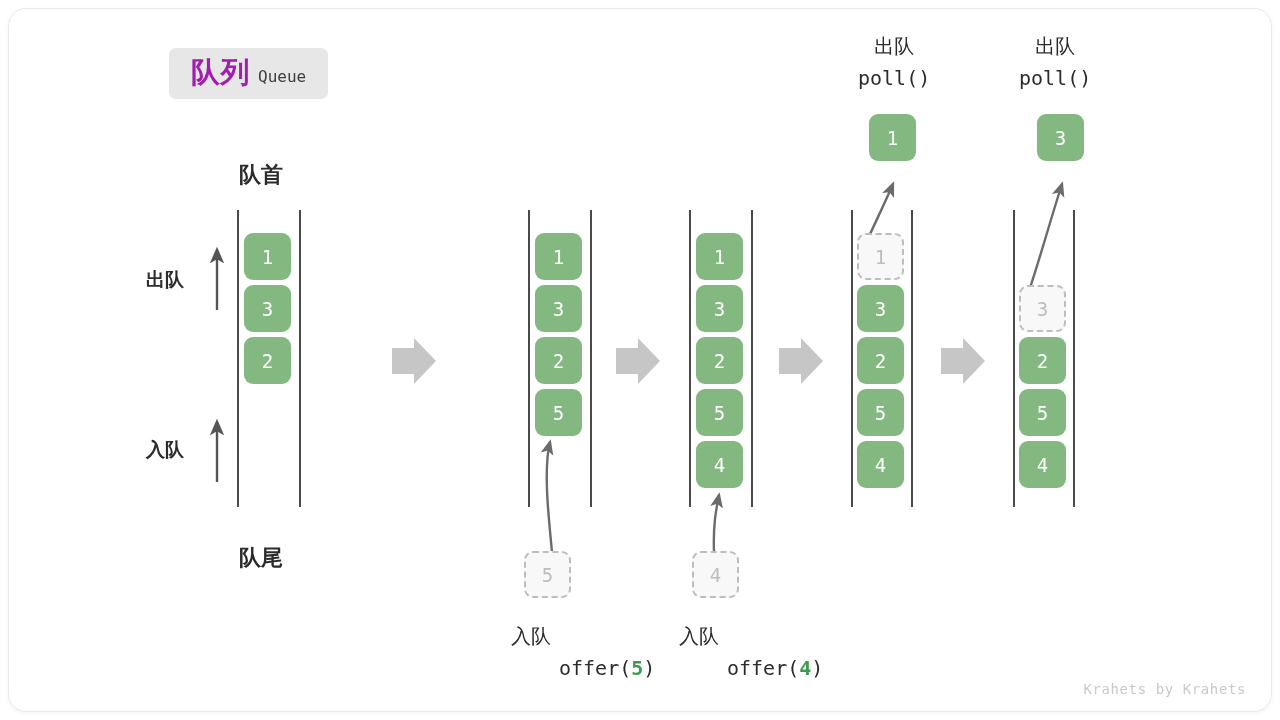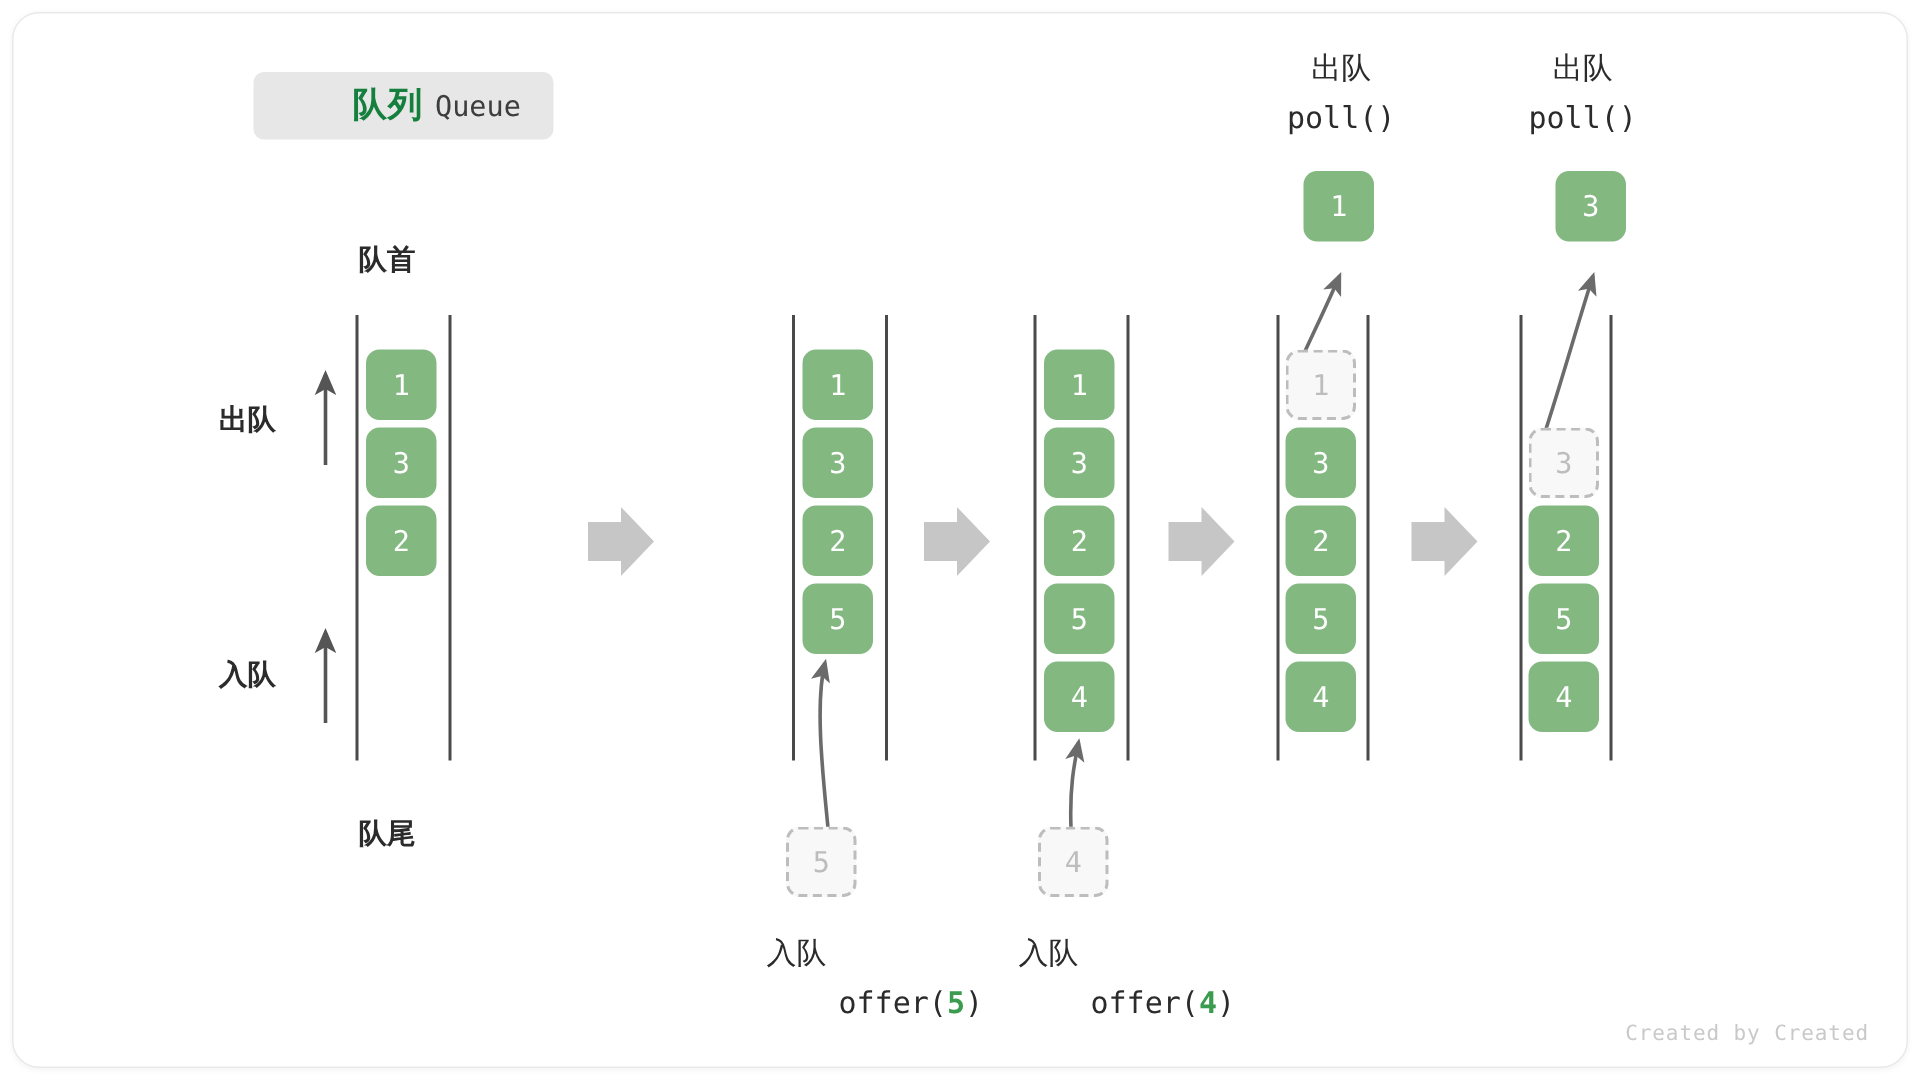--- a/index.html
+++ b/index.html
@@ -39,37 +39,36 @@
     position: absolute;
     left: 169px;
     top: 48px;
     padding: 10px 22px 12px 22px;
     background: #e7e7e7;
     border-radius: 7px;
     white-space: nowrap;
     line-height: 1;
   }
   .title-cn {
-    font-size: 23px;
-    font-weight: 700;
-    color: #15803d;
+    font-size: 29px;
+    font-weight: 700;
+    color: #a21caf;
     letter-spacing: 0.5px;
-    margin-left: 44px;
   }
   .title-en {
-    font-size: 19px;
+    font-size: 16px;
     font-weight: 400;
     color: #3d3d3d;
     font-family: "DejaVu Sans Mono", "Liberation Mono", monospace;
     margin-left: 8px;
   }
   
   .hdr-label {
     position: absolute;
-    font-size: 19px;
+    font-size: 22px;
     font-weight: 700;
     color: #2b2b2b;
     white-space: nowrap;
   }
   
   .side-label {
     position: absolute;
     font-size: 19px;
     font-weight: 700;
     color: #2b2b2b;
@@ -275,16 +274,16 @@
       <div class="cell" style="left:1019px; top:337px;">2</div>
       <div class="cell" style="left:1019px; top:389px;">5</div>
       <div class="cell" style="left:1019px; top:441px;">4</div>
       <div class="cell" style="left:1037px; top:114px;">3</div>
       <div class="poll-caption" style="left:1019px; top:30px;">
         <span class="cn">出队</span>
         <span class="code"><span>poll(</span><span class="num"></span><span>)</span></span>
       </div>
     </div>
 
-    <div class="credit">Created by Created</div>
+    <div class="credit">Krahets by Krahets</div>
 
   </div>
 </div>
 
 </body></html>

